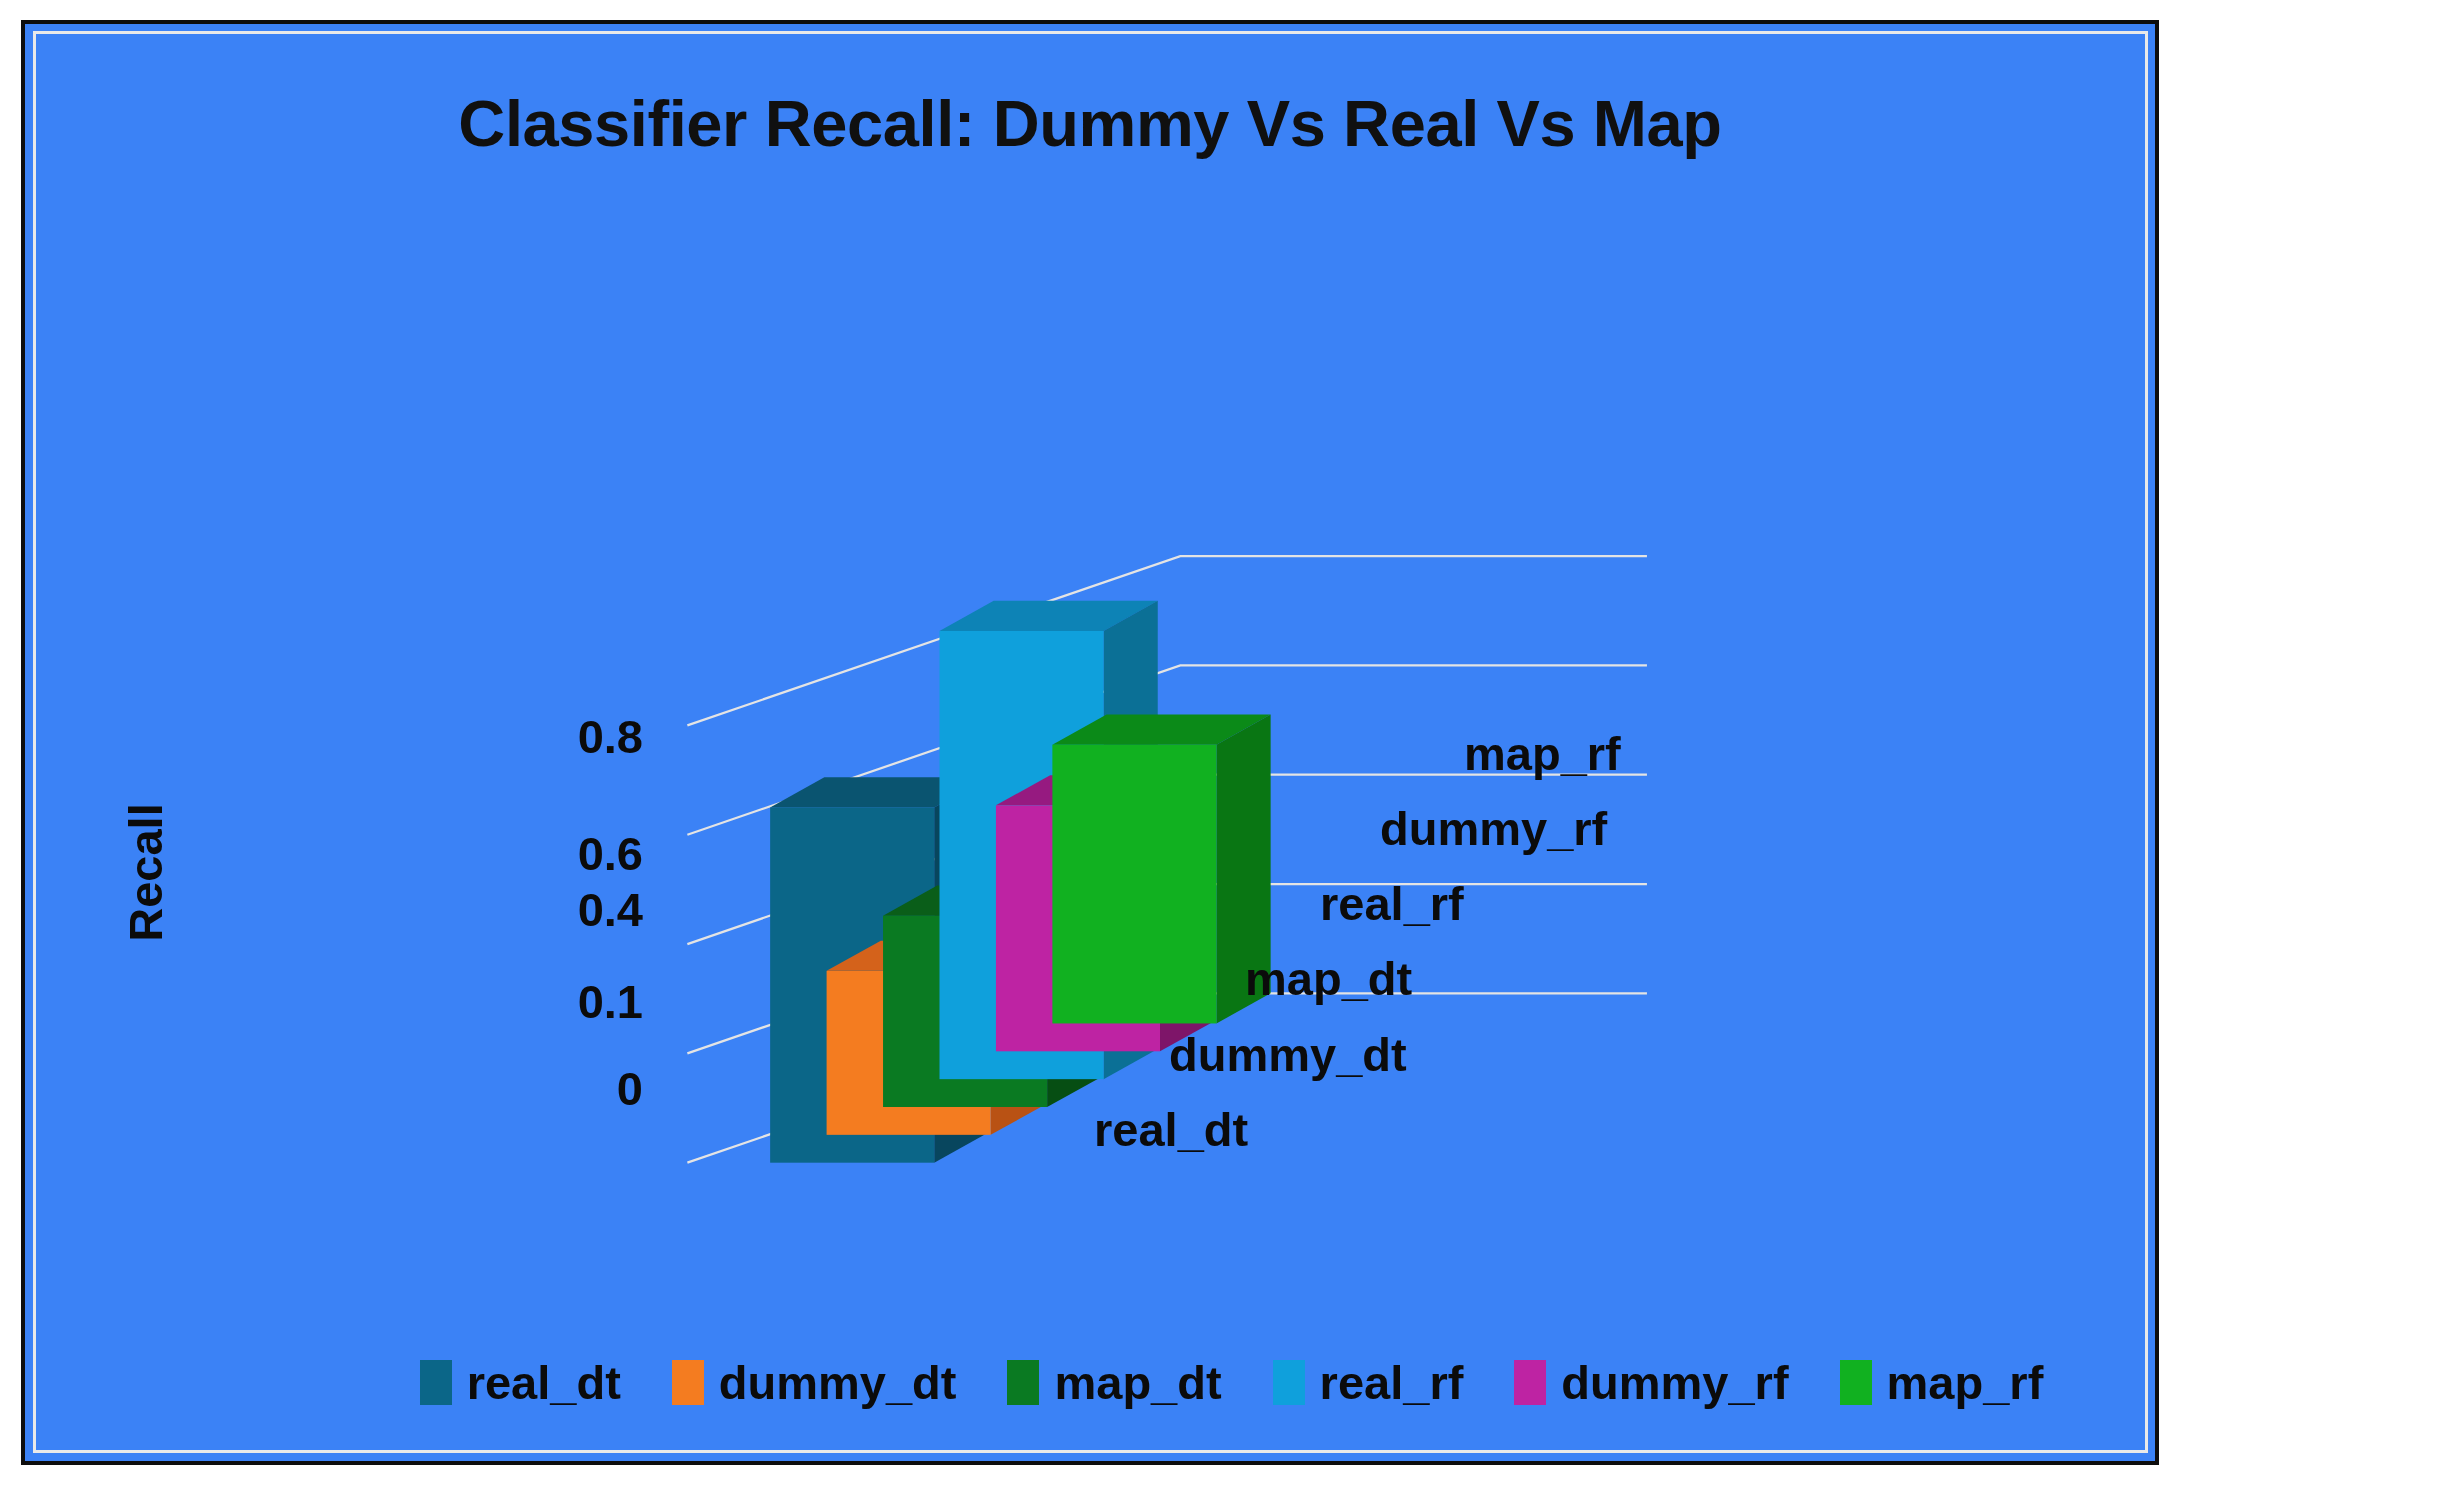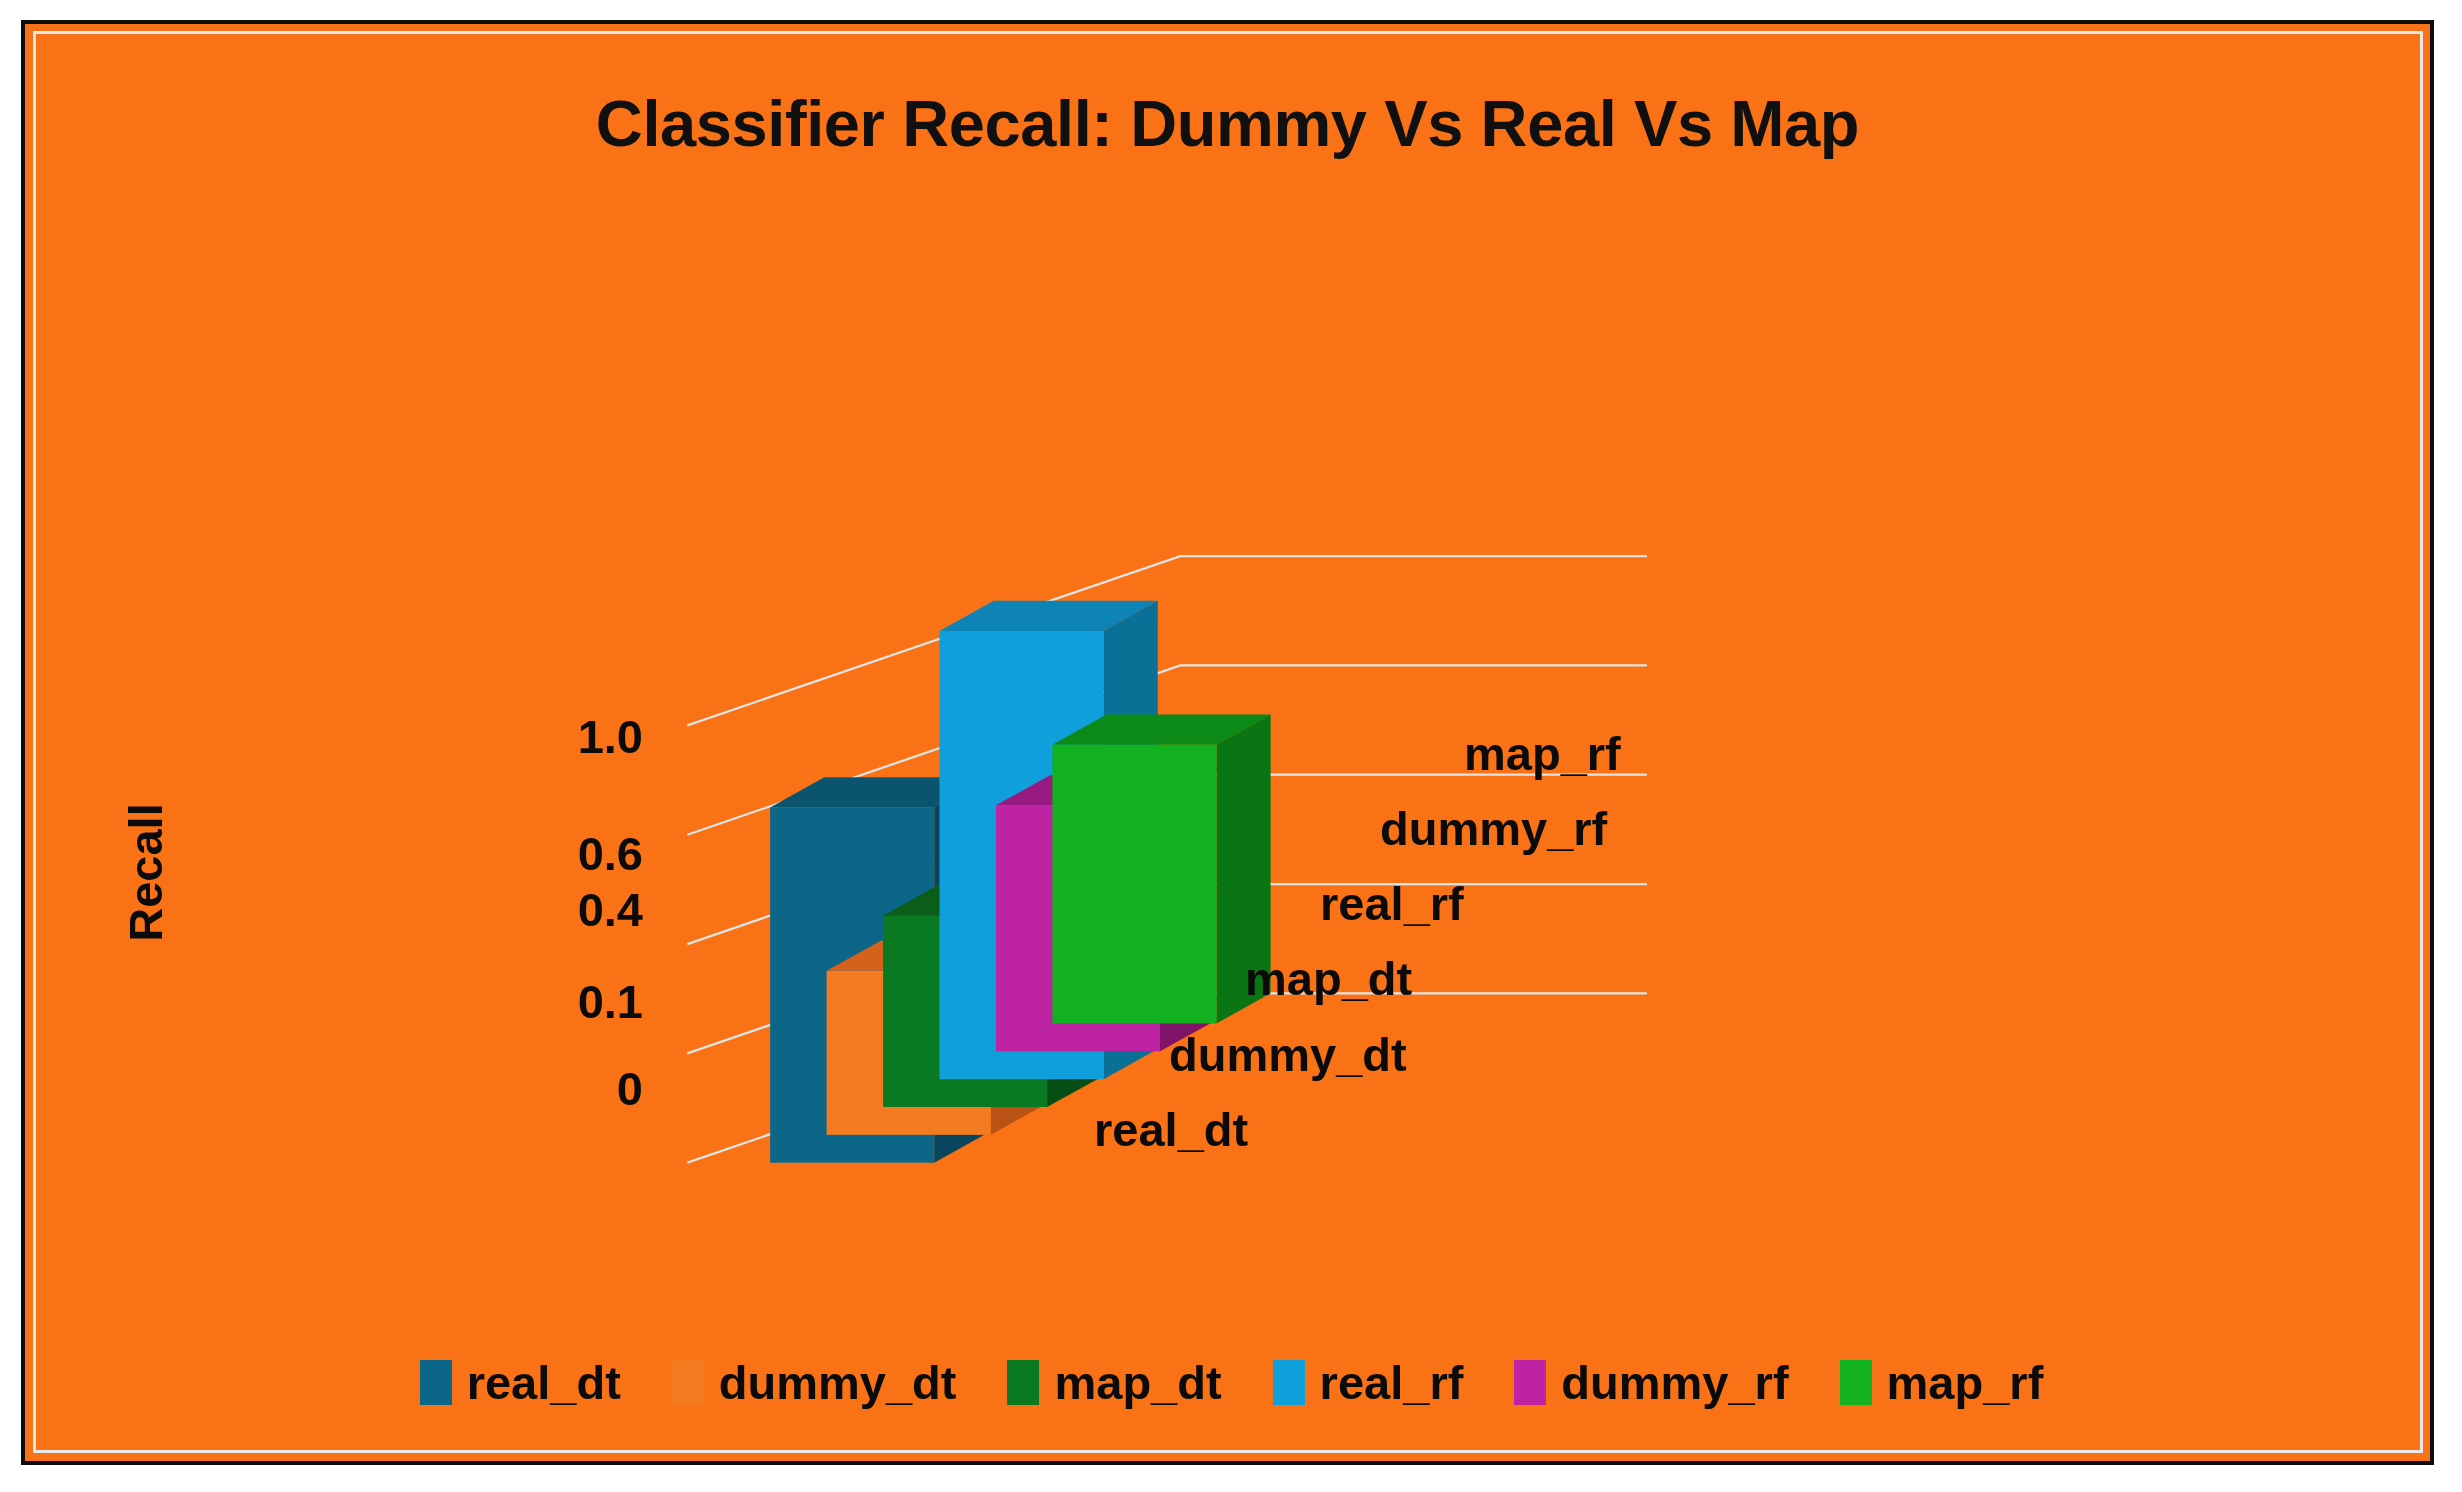--- a/index.html
+++ b/index.html
@@ -1,20 +1,20 @@
 <!DOCTYPE html>
 <html style="font-size:12px"><head>
 <meta charset="utf-8">
 <style>
   html,body{margin:0;padding:0;background:#ffffff;}
   body{width:2462px;height:1492px;font-family:"Liberation Sans",sans-serif;overflow:hidden;}
 
   #frame{
-    position:absolute; left:21px; top:19.6px; width:2413px; height:1445px;
-    background:#f97316; border:4.5px solid #0d0d0d; box-sizing:border-box;
+    position:absolute; left:21px; top:19.6px; width:2138px; height:1445px;
+    background:#3b82f6; border:4.5px solid #0d0d0d; box-sizing:border-box;
   }
   #inner-edge{
     position:absolute; left:7.5px; top:7.5px; right:7.5px; bottom:7.5px;
     border:3.8px solid #e9e9e9; box-sizing:border-box; pointer-events:none;
   }
 
   
   #chart-title{
     position:absolute; left:0; top:62px; width:100%;
     text-align:center; font-size:65px; font-weight:bold; color:#101010;
@@ -103,21 +103,21 @@
           <g>
             <polygon points="1365,957.6125 1437,917.6125 1655,917.6125 1583,957.6125" fill="#0B8A18"></polygon>
             <polygon points="1583,957.6125 1655,917.6125 1655,1288 1583,1328" fill="#097613"></polygon>
             <rect x="1365" y="957.6125" width="218" height="370.3875" fill="#11B120"></rect>
           </g>
         </g>
     </svg>
 
     <div id="ylabel">Recall</div>
     <div id="yticks">
-        <div class="ytick" style="left: 467px; top: 685px;">1.0</div>
+        <div class="ytick" style="left: 467px; top: 685px;">0.8</div>
         <div class="ytick" style="left: 467px; top: 772px; margin-top: 30px;">0.6</div>
         <div class="ytick" style="left: 467px; top: 858px;">0.4</div>
         <div class="ytick" style="left: 467px; top: 950px;">0.1</div>
         <div class="ytick" style="left: 467px; top: 1037px;">0</div>
       </div>
     <div id="catlabels">
         <div class="catlabel" style="left: 1069px; top: 1078px;">real_dt</div>
         <div class="catlabel" style="left: 1144px; top: 1003px;">dummy_dt</div>
         <div class="catlabel" style="left: 1220px; top: 927px;">map_dt</div>
         <div class="catlabel" style="left: 1295px; top: 852px;">real_rf</div>

